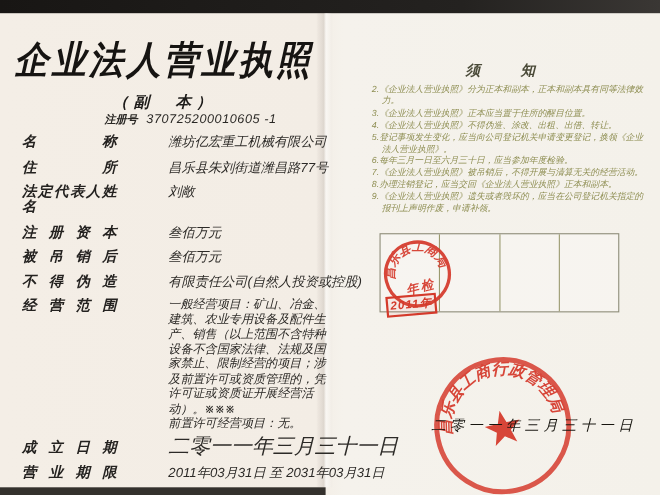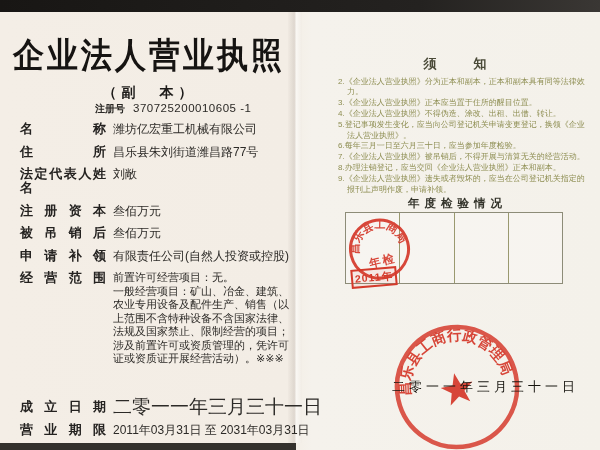--- a/index.html
+++ b/index.html
@@ -4,36 +4,37 @@
 <style>
   html,body{margin:0;padding:0;}
   body{
     width:600px;height:450px;overflow:hidden;
     font-family:"Liberation Sans","DejaVu Sans",sans-serif;
     background:#e8e4dc;
   }
   .scan{
     position:relative;width:600px;height:450px;
     background:linear-gradient(90deg,#f4eee6 0%,#f3ede5 48%,#f5f2ec 52%,#f4f1ea 100%);
+    font-style:italic;
   }
   .strip-top{position:absolute;left:0;top:0;width:600px;height:12px;background:linear-gradient(90deg,#181614 0%,#242220 70%,#3a3734 100%);}
   .strip-bottom{position:absolute;left:0;top:443px;width:296px;height:7px;background:#34312d;}
   .fold{position:absolute;left:288px;top:12px;width:14px;height:431px;
     background:linear-gradient(90deg,rgba(90,70,60,0.02),rgba(90,70,60,0.14) 45%,rgba(255,255,255,0.5) 60%,rgba(90,70,60,0.02));}
   
   .title{position:absolute;left:13px;top:32px;width:282px;
     font-size:31px;font-weight:900;color:#161412;letter-spacing:3px;white-space:nowrap;
     transform:scaleY(1.12);transform-origin:left top;}
   .subtitle{position:absolute;left:60px;top:84px;width:180px;text-align:center;
     font-size:14px;font-weight:bold;color:#1c1a18;letter-spacing:5px;}
   .regno{position:absolute;left:95px;top:102px;font-size:10px;color:#2a2825;}
   .regno .rn-label{font-weight:bold;margin-right:8px;}
   .regno .rn-value{font-size:11.5px;letter-spacing:0.5px;}
   .rows{position:absolute;left:20px;top:122px;width:278px;}
-  .row{position:relative;margin-bottom:8.5px;display:flex;align-items:flex-start;}
+  .row{position:relative;margin-bottom:8.5px;display:flex;align-items:flex-start;gap:40px;}
   .lbl{display:inline-block;width:86px;min-width:86px;
     font-size:13px;font-weight:bold;color:#242220;
     text-align:justify;text-align-last:justify;line-height:14px;}
   .val{font-size:12px;color:#2c2a27;margin-left:7px;line-height:14px;white-space:nowrap;}
   .val.wrap{white-space:normal;width:186px;font-size:11px;line-height:13.5px;}
   .scope-line{margin-bottom:0;}
   .row-est{position:absolute;left:20px;top:400px;display:flex;align-items:center;}
   .row-term{position:absolute;left:20px;top:423px;display:flex;}
   
   .notice-title{position:absolute;left:330px;top:55px;width:250px;text-align:center;
@@ -88,28 +89,28 @@
     </div>
     <div class="row">
       <span class="lbl">注册资本</span>
       <span class="val">叁佰万元</span>
     </div>
     <div class="row">
       <span class="lbl">被吊销后</span>
       <span class="val">叁佰万元</span>
     </div>
     <div class="row">
-      <span class="lbl">申请补领</span>
+      <span class="lbl">不得伪造</span>
       <span class="val">有限责任公司(自然人投资或控股)</span>
     </div>
     <div class="row">
       <span class="lbl">经营范围</span>
       <span class="val wrap">
+        <div class="scope-line">一般经营项目：矿山、冶金、建筑、农业专用设备及配件生产、销售（以上范围不含特种设备不含国家法律、法规及国家禁止、限制经营的项目；涉及前置许可或资质管理的，凭许可证或资质证开展经营活动）。※※※</div>
         <div class="scope-line">前置许可经营项目：无。</div>
-        <div class="scope-line">一般经营项目：矿山、冶金、建筑、农业专用设备及配件生产、销售（以上范围不含特种设备不含国家法律、法规及国家禁止、限制经营的项目；涉及前置许可或资质管理的，凭许可证或资质证开展经营活动）。※※※</div>
       </span>
     </div>
   </div>
 
   <div class="row row-est">
     <span class="lbl">成立日期</span>
     <span class="val" style="font-size:19px;">二零一一年三月三十一日</span>
   </div>
   <div class="row row-term">
     <span class="lbl">营业期限</span>
@@ -121,21 +122,20 @@
     <div class="n-item">2.《企业法人营业执照》分为正本和副本，正本和副本具有同等法律效力。</div>
     <div class="n-item">3.《企业法人营业执照》正本应当置于住所的醒目位置。</div>
     <div class="n-item">4.《企业法人营业执照》不得伪造、涂改、出租、出借、转让。</div>
     <div class="n-item">5.登记事项发生变化，应当向公司登记机关申请变更登记，换领《企业法人营业执照》。</div>
     <div class="n-item">6.每年三月一日至六月三十日，应当参加年度检验。</div>
     <div class="n-item">7.《企业法人营业执照》被吊销后，不得开展与清算无关的经营活动。</div>
     <div class="n-item">8.办理注销登记，应当交回《企业法人营业执照》正本和副本。</div>
     <div class="n-item">9.《企业法人营业执照》遗失或者毁坏的，应当在公司登记机关指定的报刊上声明作废，申请补领。</div>
   </div>
 
-  <div class="annual-title">年度检验情况</div>
   <div class="annual-table">
     <div class="annual-cell"></div>
     <div class="annual-cell"></div>
     <div class="annual-cell"></div>
     <div class="annual-cell"></div>
   </div>
 
   <svg class="stamp-small" viewBox="0 0 84 84">
     <circle class="red-stroke" cx="42" cy="40" r="29" stroke-width="3"></circle>
     <path id="stampArc" fill="none" d="M 23.8,50.5 A 21,21 0 1 1 60.2,50.5"></path>

